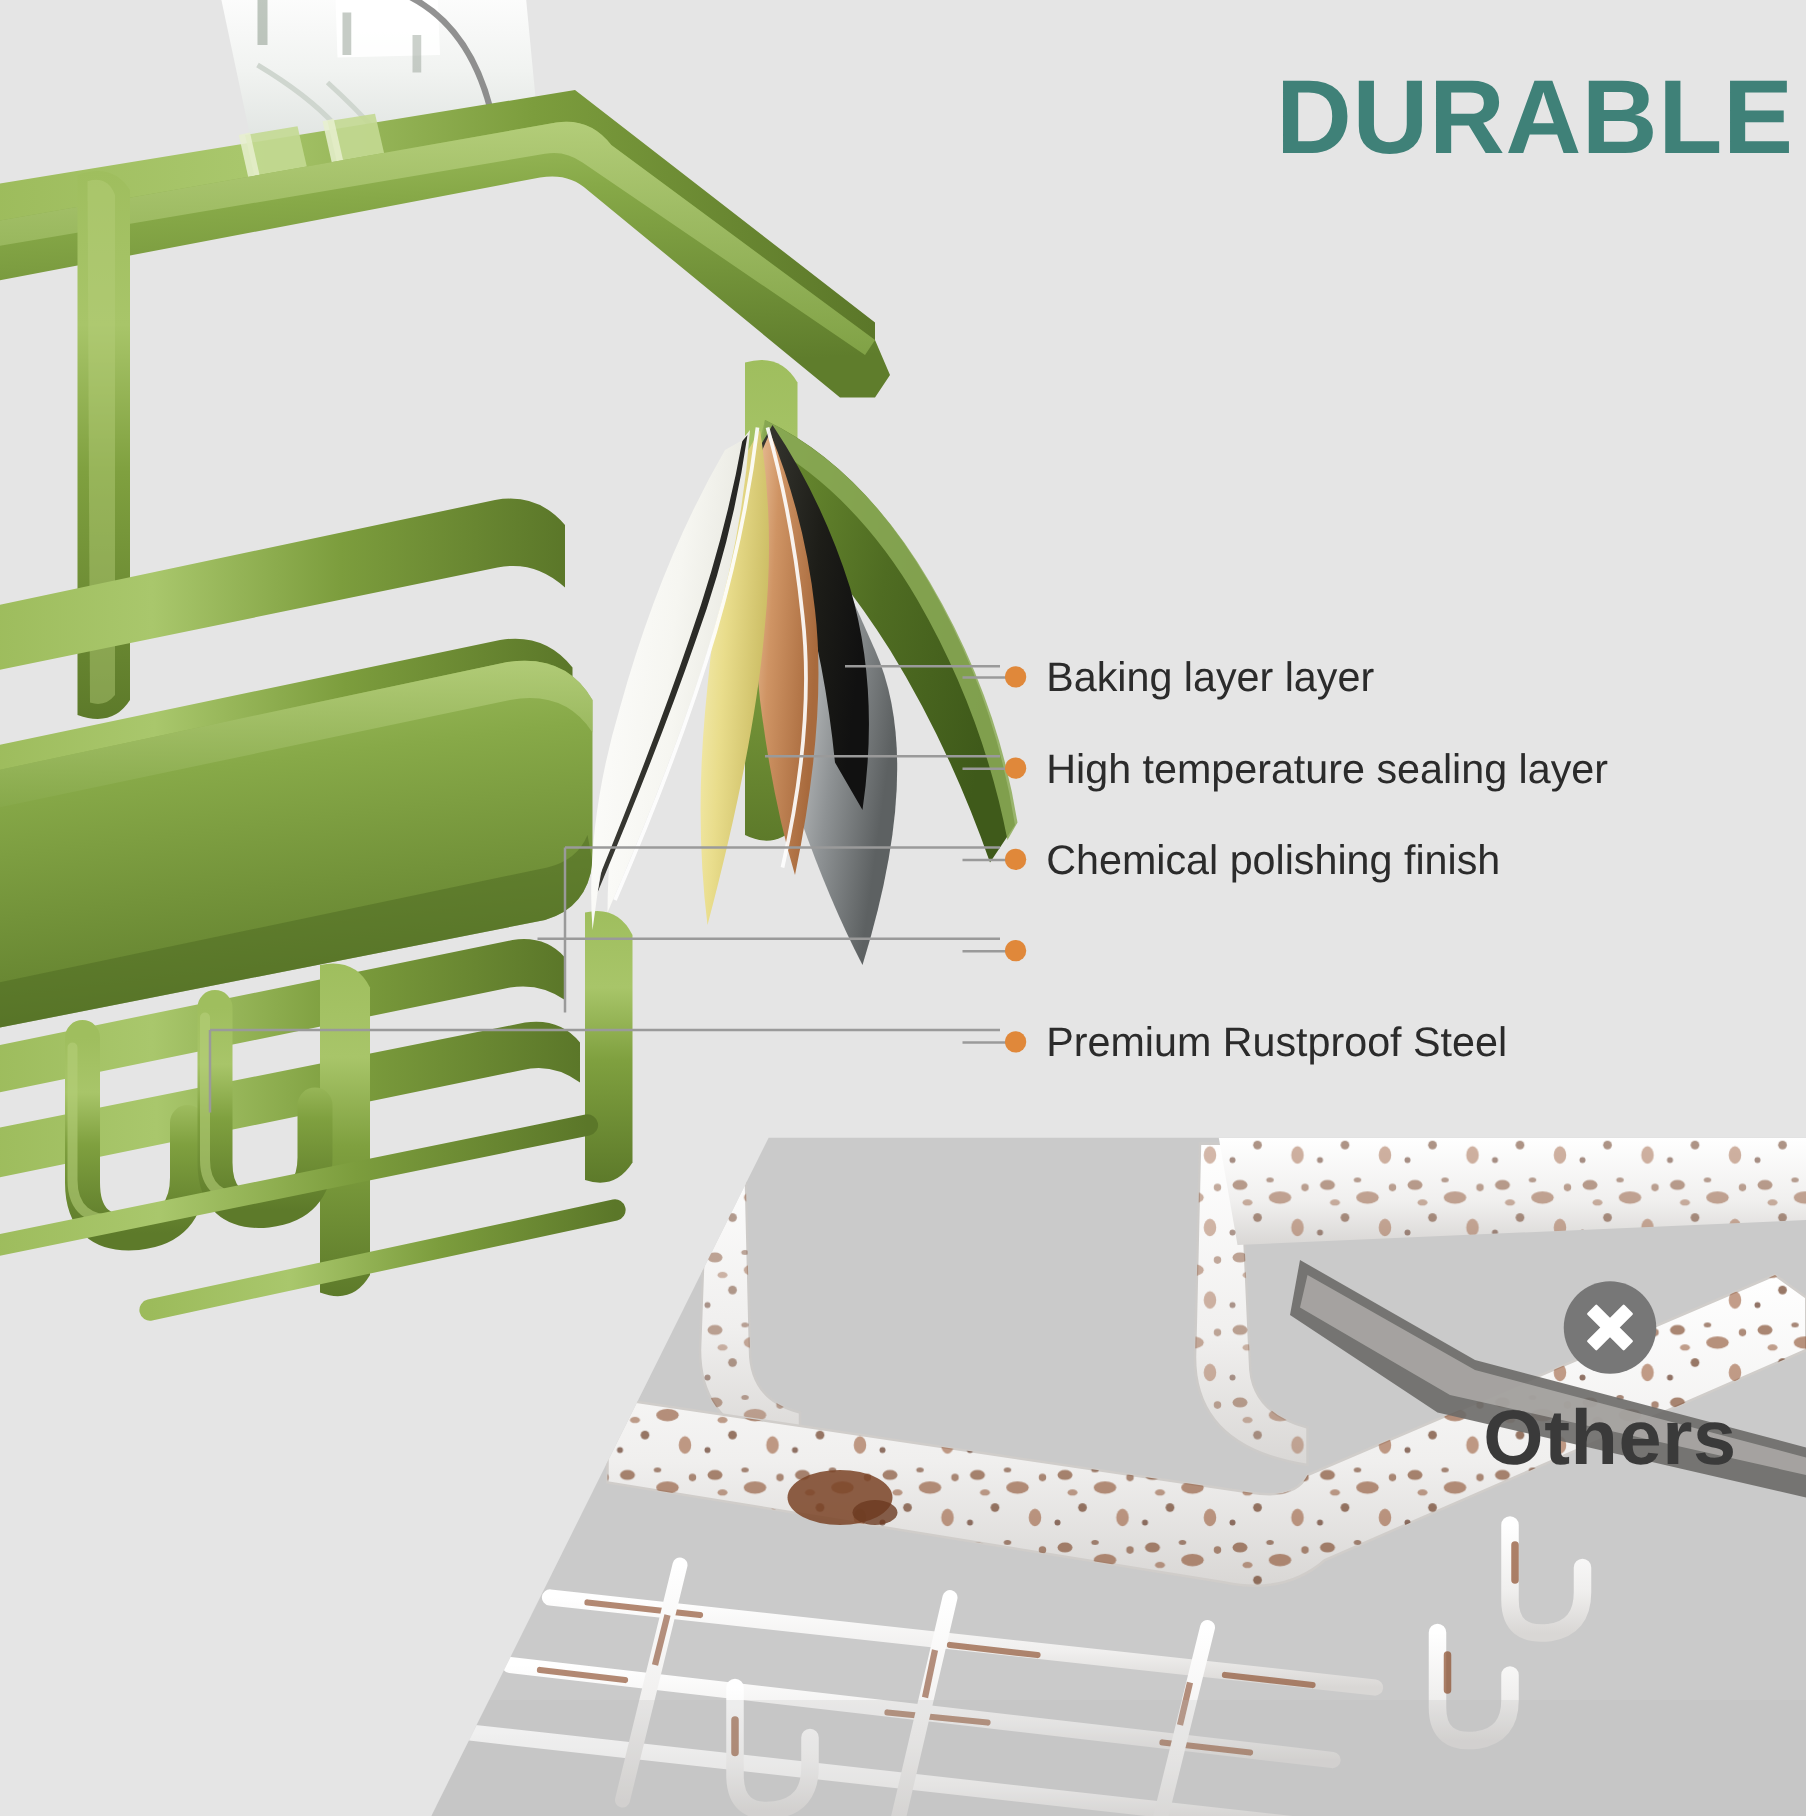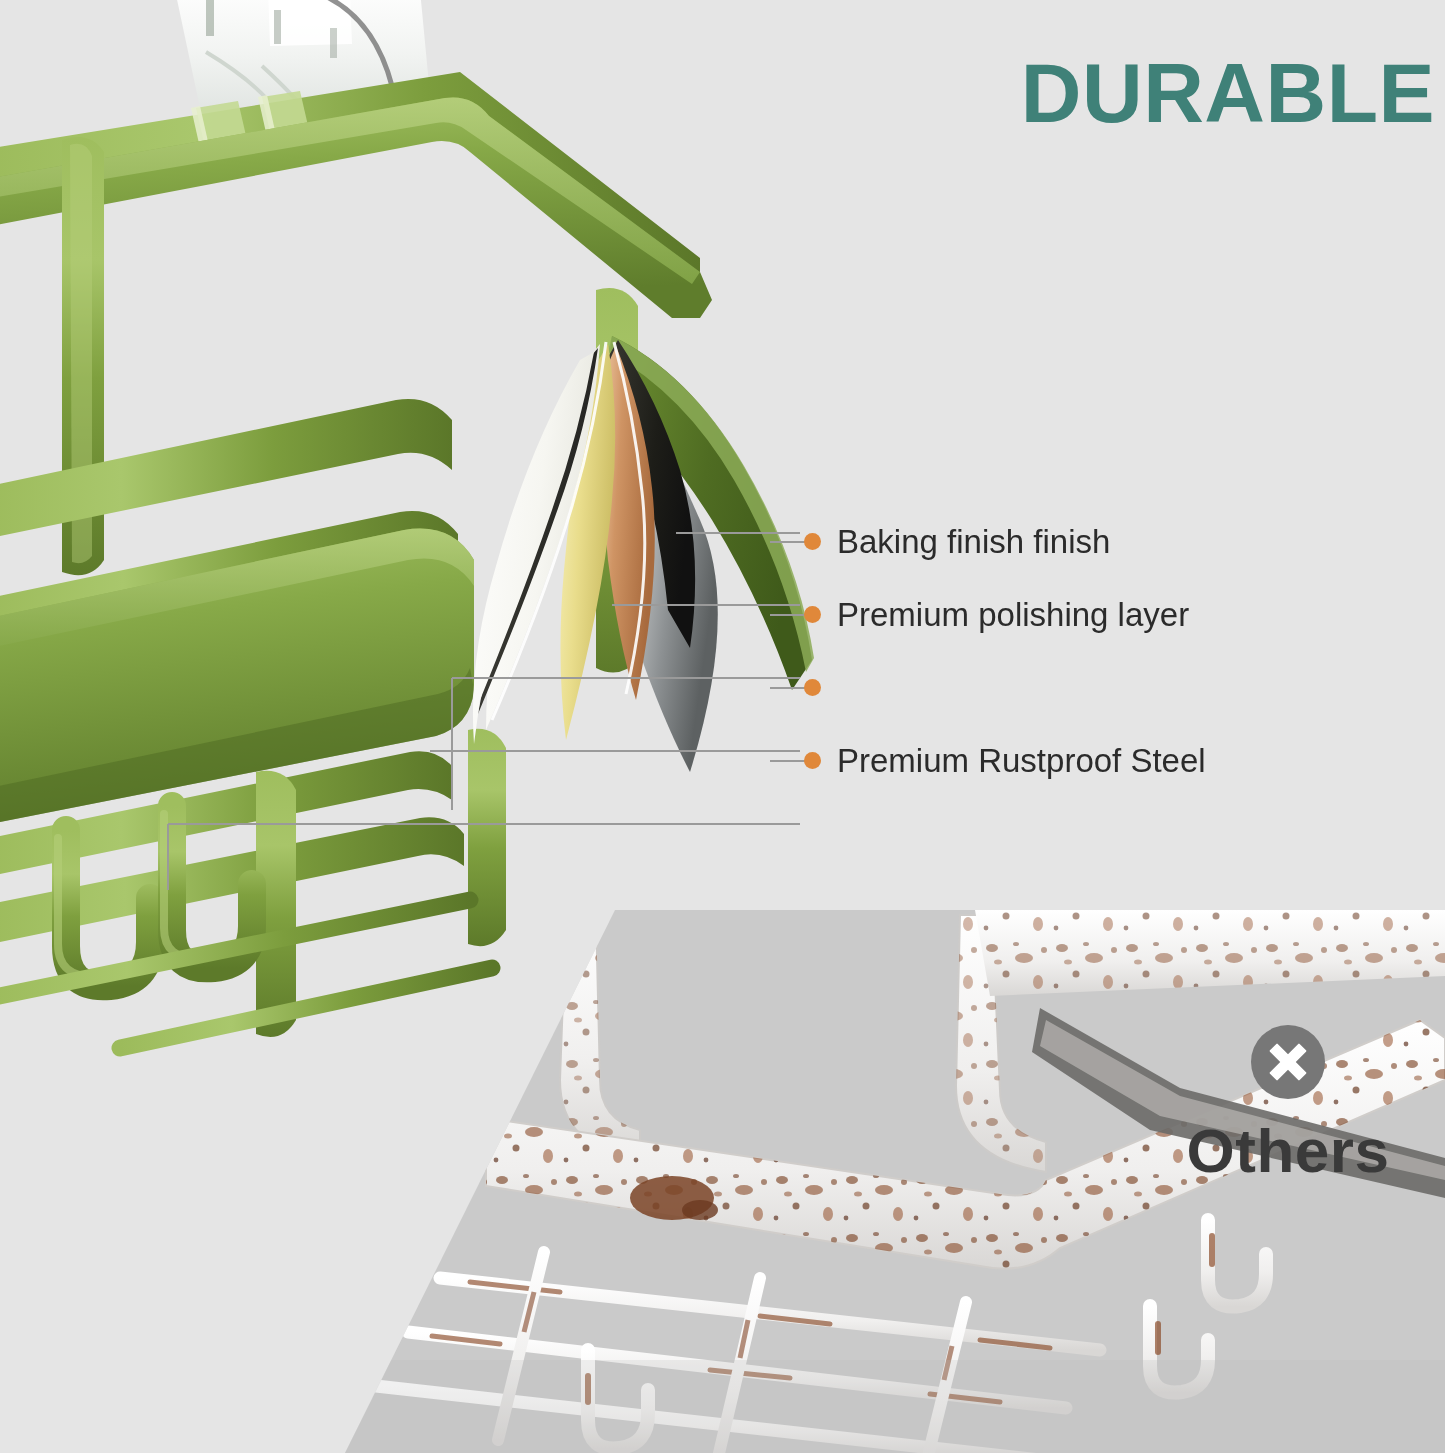--- a/index.html
+++ b/index.html
@@ -243,26 +243,31 @@
   <div class="headline-wrap">
     <h1 class="headline">
       <span>DURABLE</span>
     </h1>
   </div>
 
   <div class="callouts">
     <div class="callout">
       <span class="lead"></span>
       <span class="dot"></span>
-      <span class="ctext">Baking finish finish</span>
-    </div>
-    <div class="callout">
-      <span class="lead"></span>
-      <span class="dot"></span>
-      <span class="ctext">Premium polishing layer</span>
+      <span class="ctext">Baking layer layer</span>
+    </div>
+    <div class="callout">
+      <span class="lead"></span>
+      <span class="dot"></span>
+      <span class="ctext">High temperature sealing layer</span>
+    </div>
+    <div class="callout">
+      <span class="lead"></span>
+      <span class="dot"></span>
+      <span class="ctext">Chemical polishing finish</span>
     </div>
     <div class="callout">
       <span class="lead"></span>
       <span class="dot"></span>
     </div>
     <div class="callout">
       <span class="lead"></span>
       <span class="dot"></span>
       <span class="ctext">Premium Rustproof Steel</span>
     </div>

